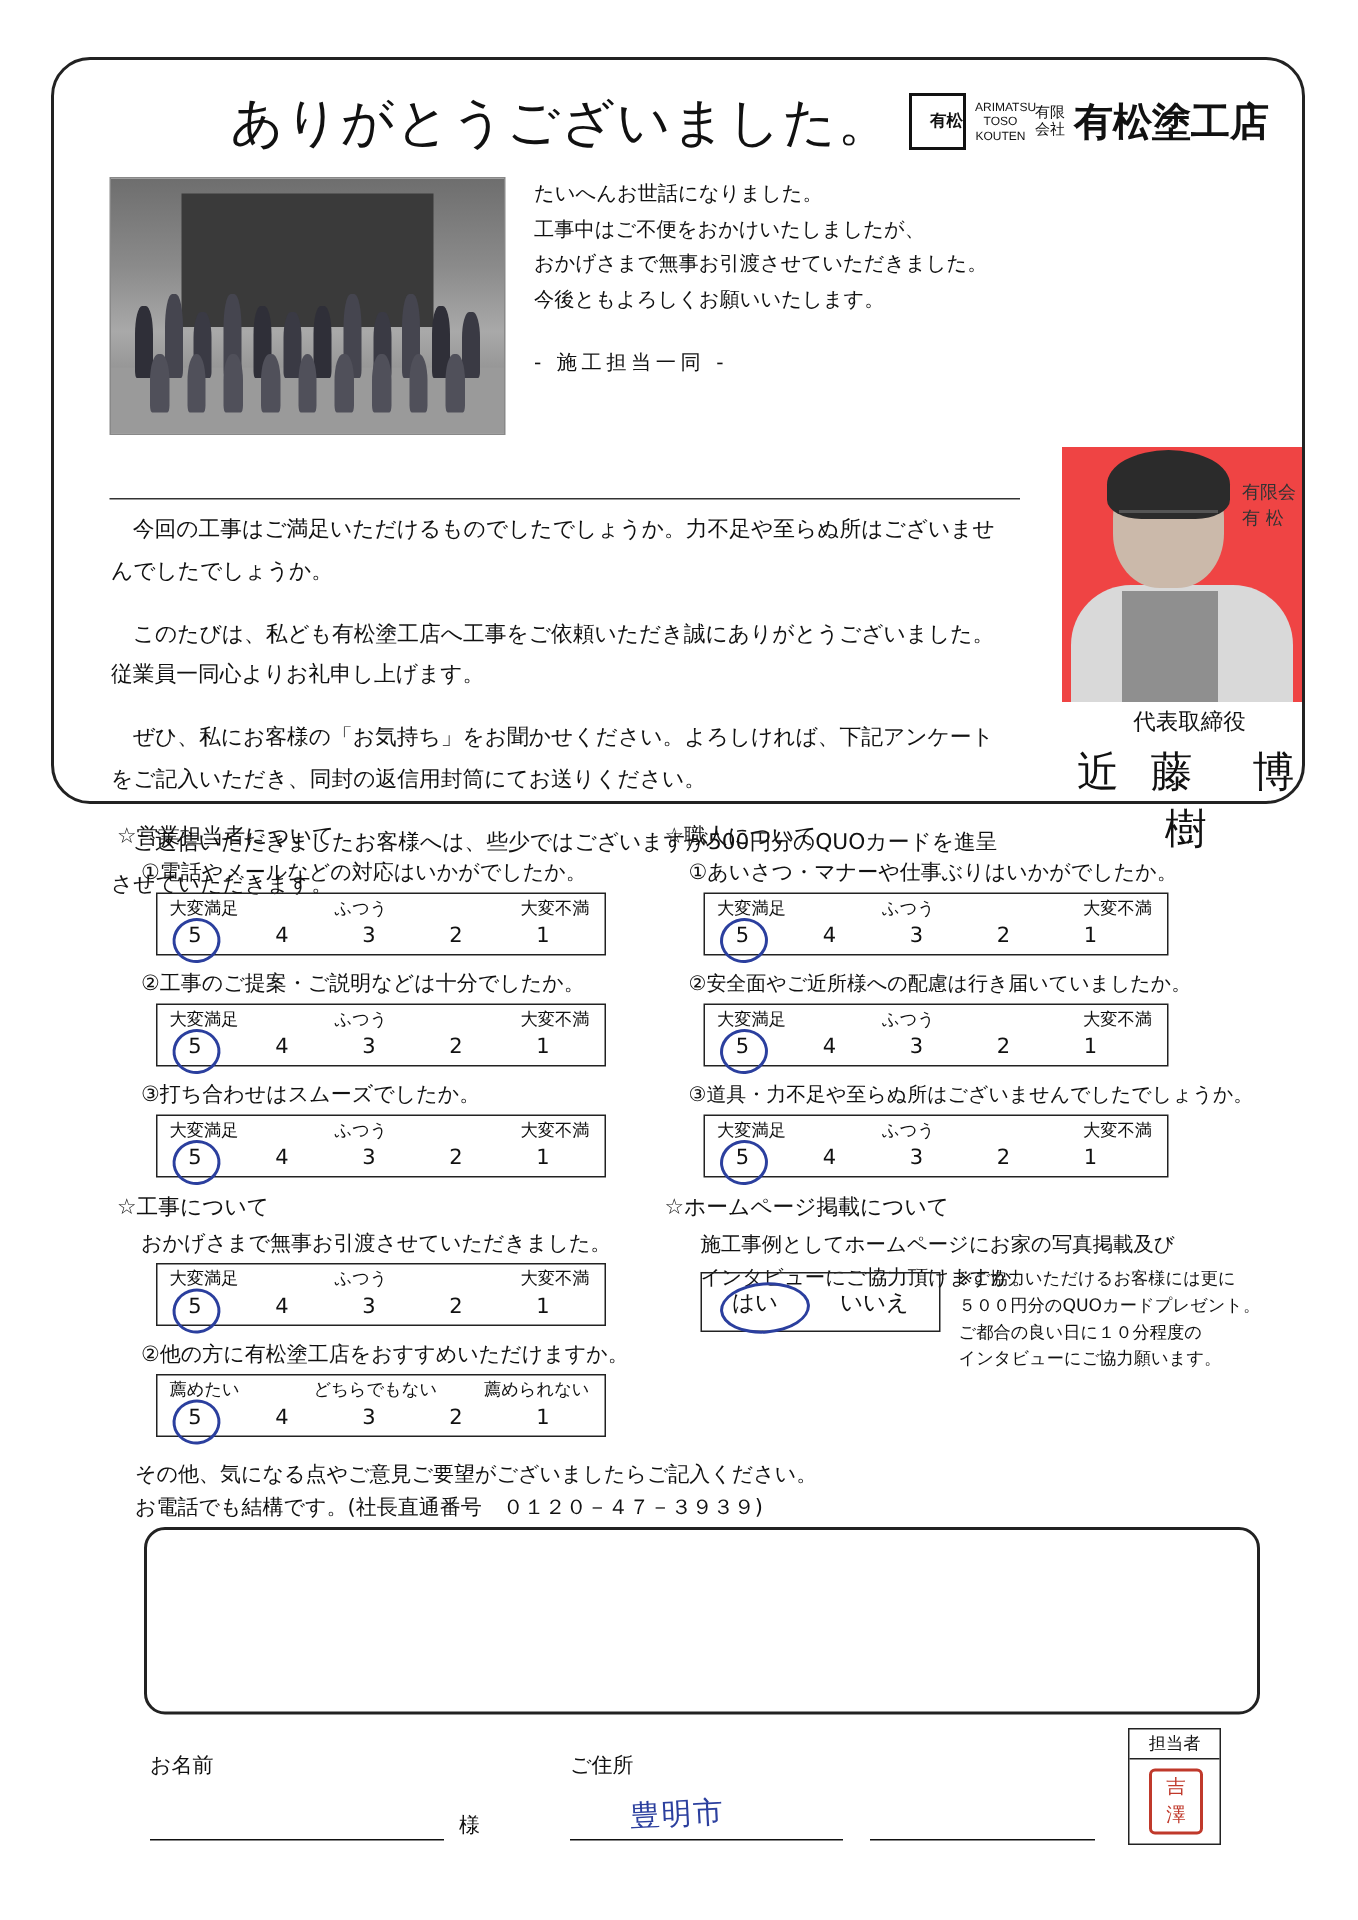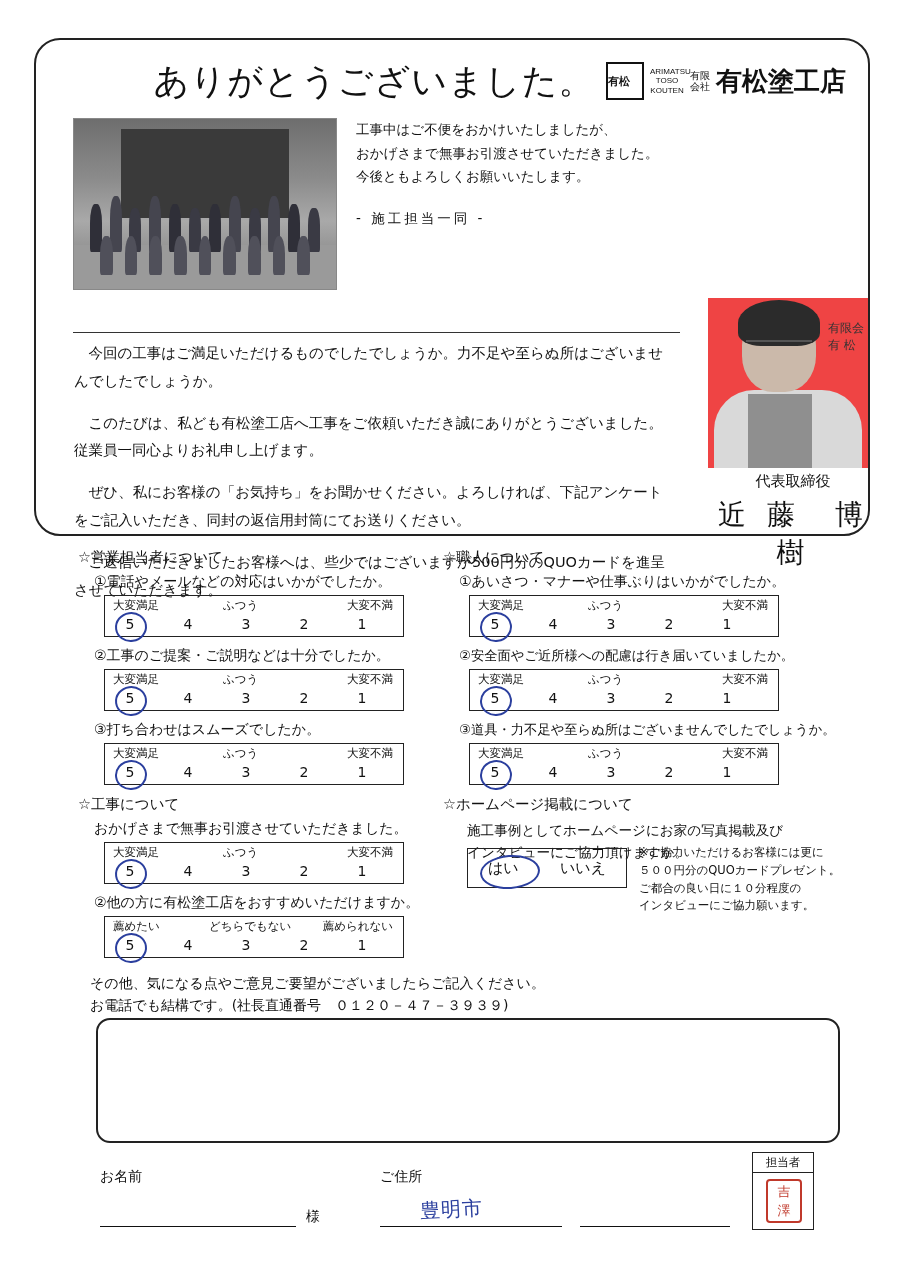--- a/index.html
+++ b/index.html
@@ -51,21 +51,21 @@
     display: flex;
     align-items: center;
     gap: 6px;
   }
   .logo-mark {
     width: 34px;
     height: 34px;
     border: 2px solid #111;
     display: flex;
     align-items: center;
-    justify-content: flex-start;
+    justify-content: flex-end;
     font-size: 11px;
     line-height: 1.0;
     font-weight: bold;
     color: #111;
     background: #fff;
   }
   .logo-mark span { display:block; }
   .logo-sub {
     font-size: 8px;
     line-height: 1.15;
@@ -506,20 +506,21 @@
           <i></i>
           <i></i>
           <i></i>
           <i></i>
           <i></i>
           <i></i>
       </div>
     </div>
 
     <div class="msg-box">
+      <div>たいへんお世話になりました。</div>
       <div>工事中はご不便をおかけいたしましたが、</div>
       <div>おかげさまで無事お引渡させていただきました。</div>
       <div>今後ともよろしくお願いいたします。</div>
       <div class="sig">- 施工担当一同 -</div>
     </div>
 
     <div class="hr-line"></div>
 
     <div class="body-text">
       <p>　今回の工事はご満足いただけるものでしたでしょうか。力不足や至らぬ所はございませんでしたでしょうか。</p>

